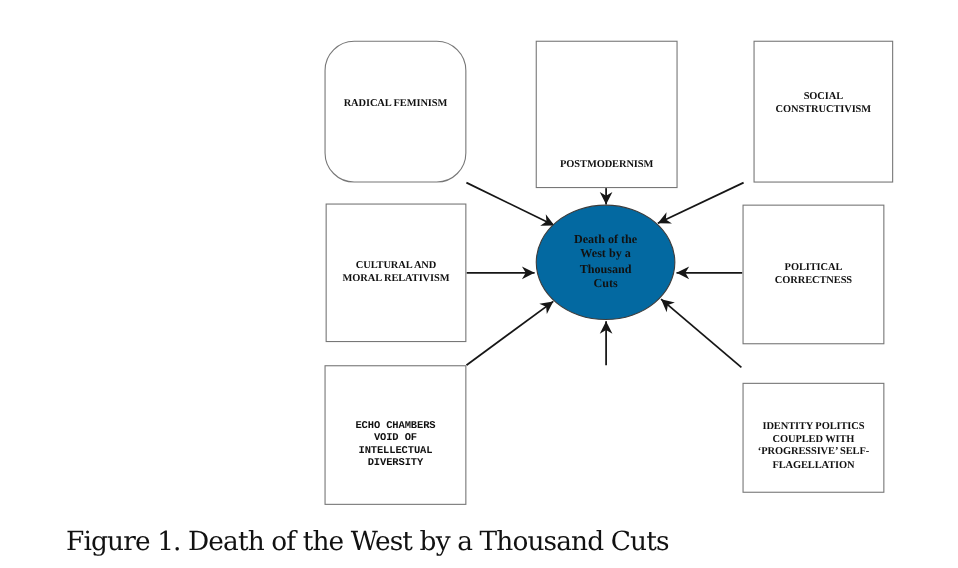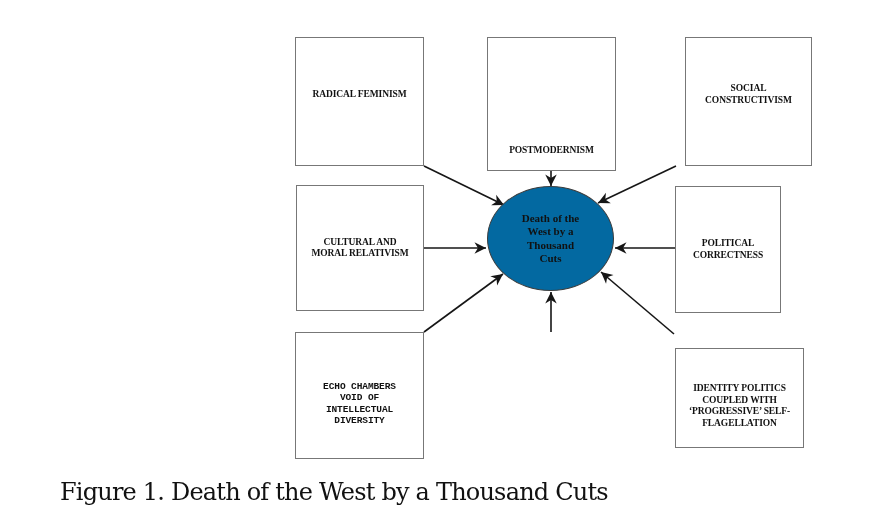--- a/index.html
+++ b/index.html
@@ -33,25 +33,25 @@
     font-weight: bold;
     font-size: 9.5px;
     line-height: 11.5px;
     letter-spacing: -0.1px;
     color: var(--text, #111);
   }
   
   .n1, .n2, .n3 { padding-bottom: 14px; }
   .n6, .n7, .n8 { padding-top: 16px; }
 
-  .n1 { left: 295px; top: 37px;  width: 129px; height: 129px; }
+  .n1 { left: 295px; top: 37px;  width: 129px; height: 129px; border-radius: 27px; }
   .n2 { left: 487px; top: 37px;  width: 129px; height: 134px; align-items: flex-end; }
   .n3 { left: 685px; top: 37px;  width: 127px; height: 129px; }
   .n4 { left: 296px; top: 185px; width: 128px; height: 126px; }
-  .n5 { left: 675px; top: 186px; width: 106px; height: 127px; justify-content: center; }
+  .n5 { left: 675px; top: 186px; width: 129px; height: 127px; justify-content: center; }
   .n6 { left: 295px; top: 332px; width: 129px; height: 127px; font-family: Liberation Mono, monospace; }
   .n7 { left: 487px; top: 332px; width: 130px; height: 127px; }
   .n8 { left: 675px; top: 348px; width: 129px; height: 100px; }
 
   .hub {
     position: absolute;
     left: 487px; top: 186px;
     width: 127px; height: 105px;
     box-sizing: border-box;
     border: 1.3px solid var(--ellipse-stroke, #3d3d3d);

